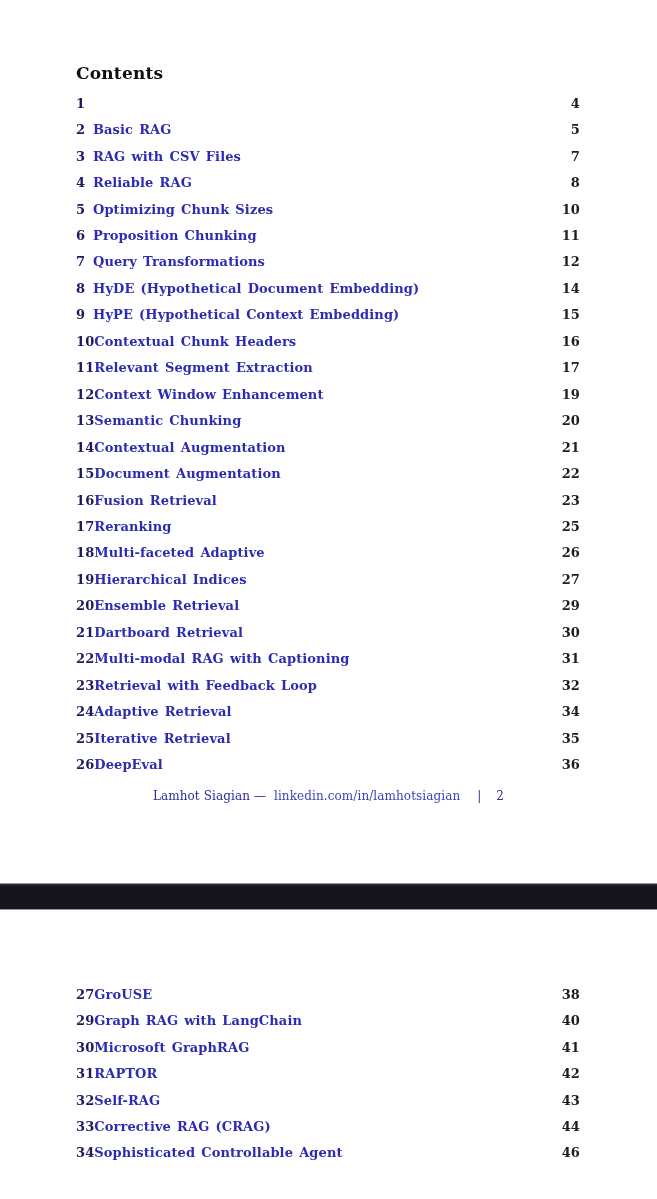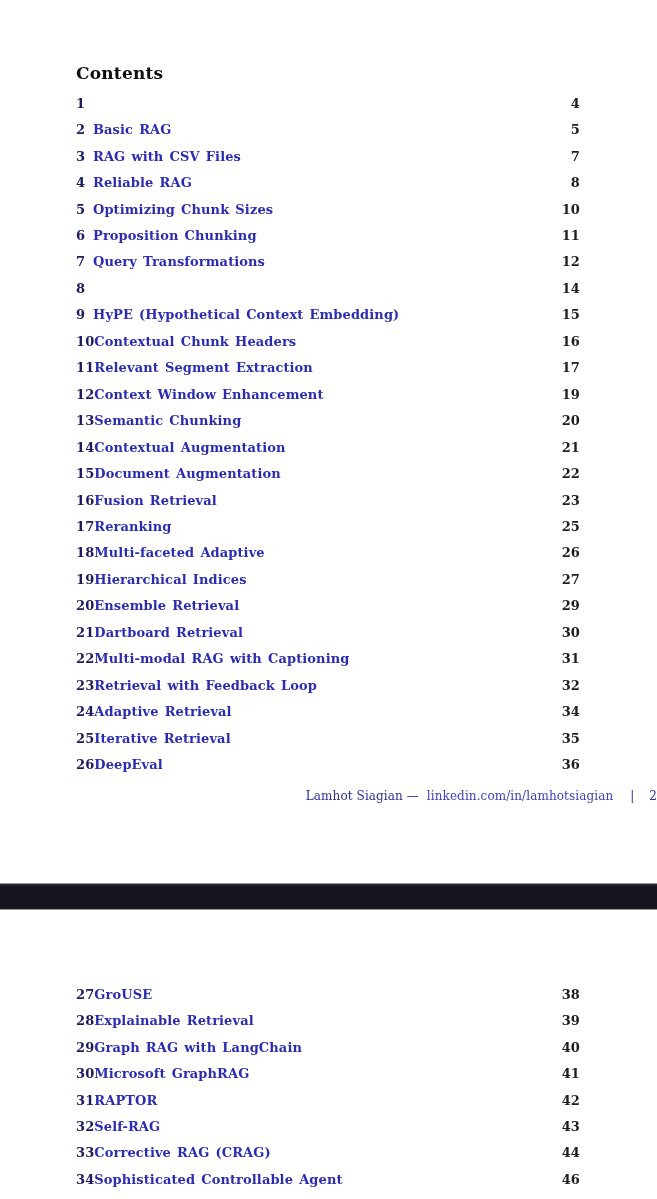--- a/index.html
+++ b/index.html
@@ -61,21 +61,21 @@
   .toc-page {
     margin-left: auto;
     color: #1d1d22;
     text-align: right;
   }
   .page-footer {
     position: absolute;
     left: 0;
     right: 0;
     top: 789px;
-    text-align: right;
+    text-align: center;
     font-size: 12px;
     line-height: 14px;
     color: #2d2d9c;
     letter-spacing: 0.1px;
   }
   .footer-link {
     color: #4040bb;
     margin-left: 4px;
   }
   .footer-bar {
@@ -141,20 +141,21 @@
         </div>
 
         <div class="toc-row">
           <span class="toc-num">7</span>
           <span class="toc-title">Query Transformations</span>
           <span class="toc-page">12</span>
         </div>
 
         <div class="toc-row">
           <span class="toc-num">8</span>
+          <span class="toc-title">HyDE (Hypothetical Document Embedding)</span>
           <span class="toc-page">14</span>
         </div>
 
         <div class="toc-row">
           <span class="toc-num">9</span>
           <span class="toc-title">HyPE (Hypothetical Context Embedding)</span>
           <span class="toc-page">15</span>
         </div>
 
         <div class="toc-row">
@@ -273,25 +274,20 @@
 
   <div class="pdf-page page-2">
     <div class="toc-list">
 
         <div class="toc-row">
           <span class="toc-num">27</span>
           <span class="toc-title">GroUSE</span>
           <span class="toc-page">38</span>
         </div>
 
-        <div class="toc-row">
-          <span class="toc-num">28</span>
-          <span class="toc-title">Explainable Retrieval</span>
-          <span class="toc-page">39</span>
-        </div>
 
         <div class="toc-row">
           <span class="toc-num">29</span>
           <span class="toc-title">Graph RAG with LangChain</span>
           <span class="toc-page">40</span>
         </div>
 
         <div class="toc-row">
           <span class="toc-num">30</span>
           <span class="toc-title">Microsoft GraphRAG</span>

